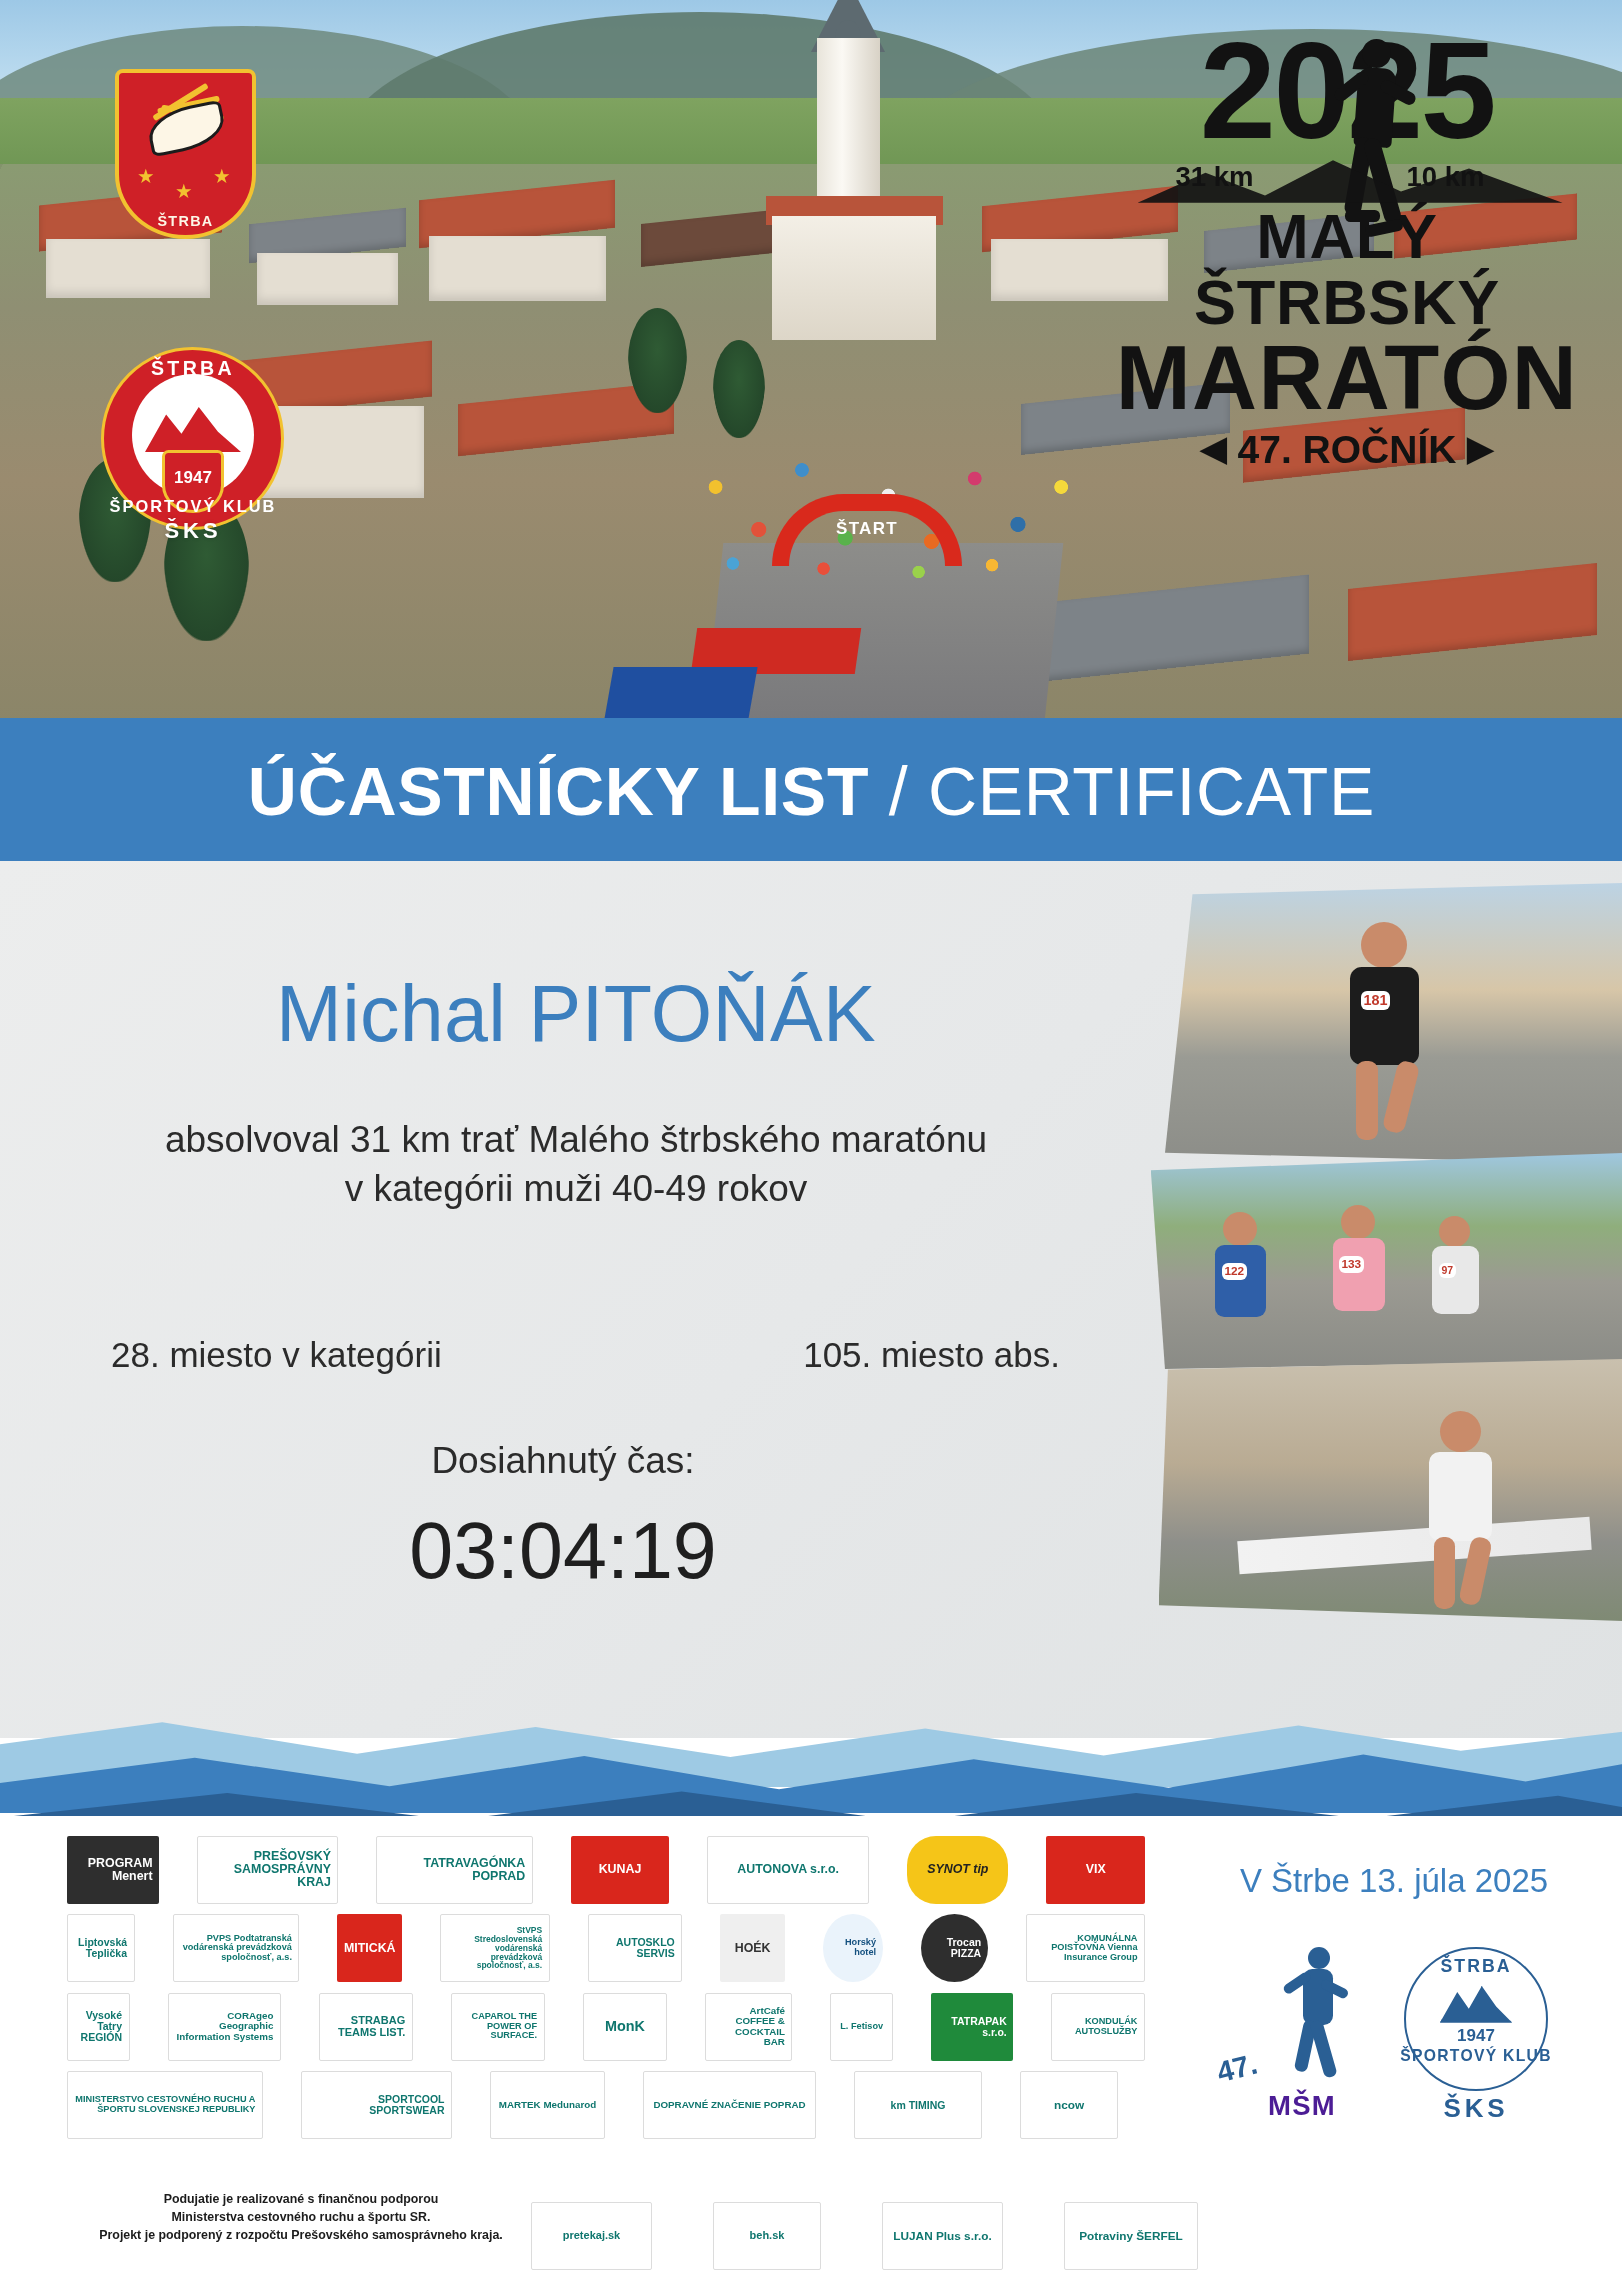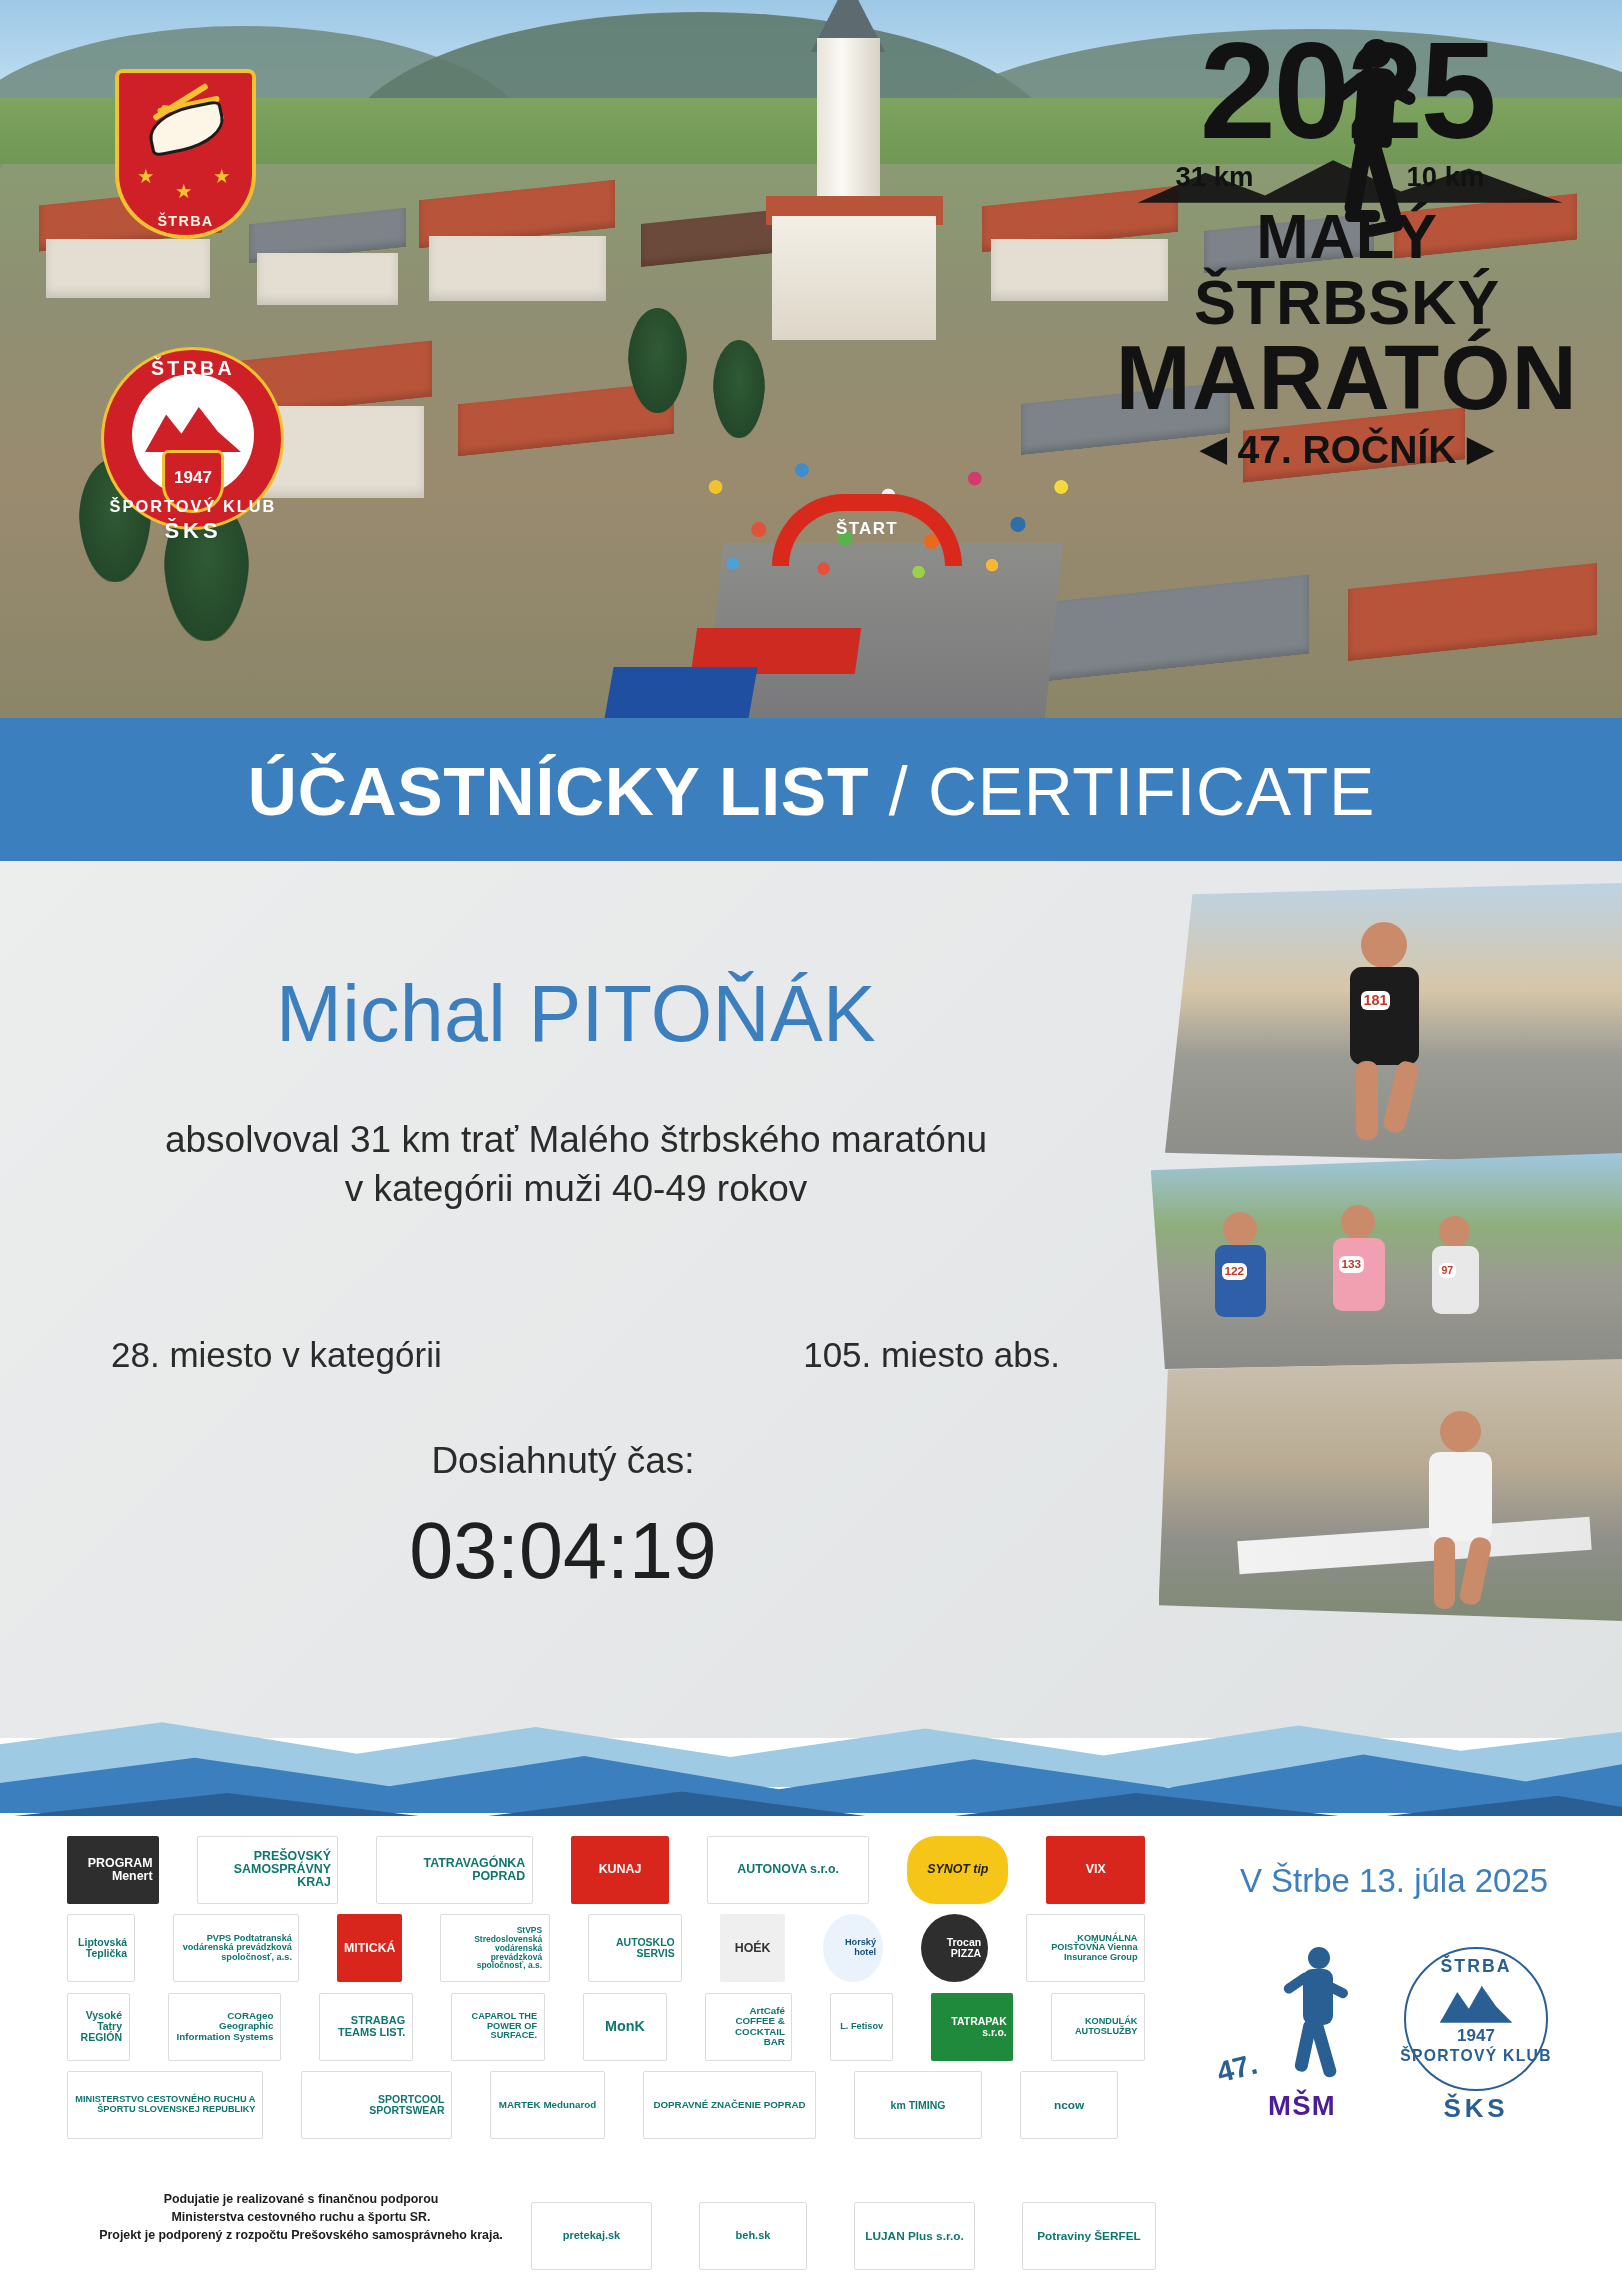--- a/index.html
+++ b/index.html
@@ -421,21 +421,21 @@
   }
   .support-note {
     position: absolute; left: 98px; bottom: 51px; width: 406px; text-align: center;
     font-size: 12.4px; font-weight: bold; color: #1c1c1c; line-height: 1.45;
   }
   .web-links {
     position: absolute; right: 39px; bottom: 26px; width: 406px; text-align: center;
     font-size: 22px; color: #3c7fbe; line-height: 1.45;
   }
   .bottom-row {
-    position: absolute; left: 510px; bottom: 26px; display: flex; align-items: center; gap: 26px;
+    position: absolute; left: 510px; bottom: 26px; display: flex; align-items: center; gap: 40px;
   }
 </style>
 </head>
 <body>
 
 <div class="page">
 
   <div class="hero">
     <div class="hero-sky"></div>
     <div class="hero-hill hill-a"></div>

